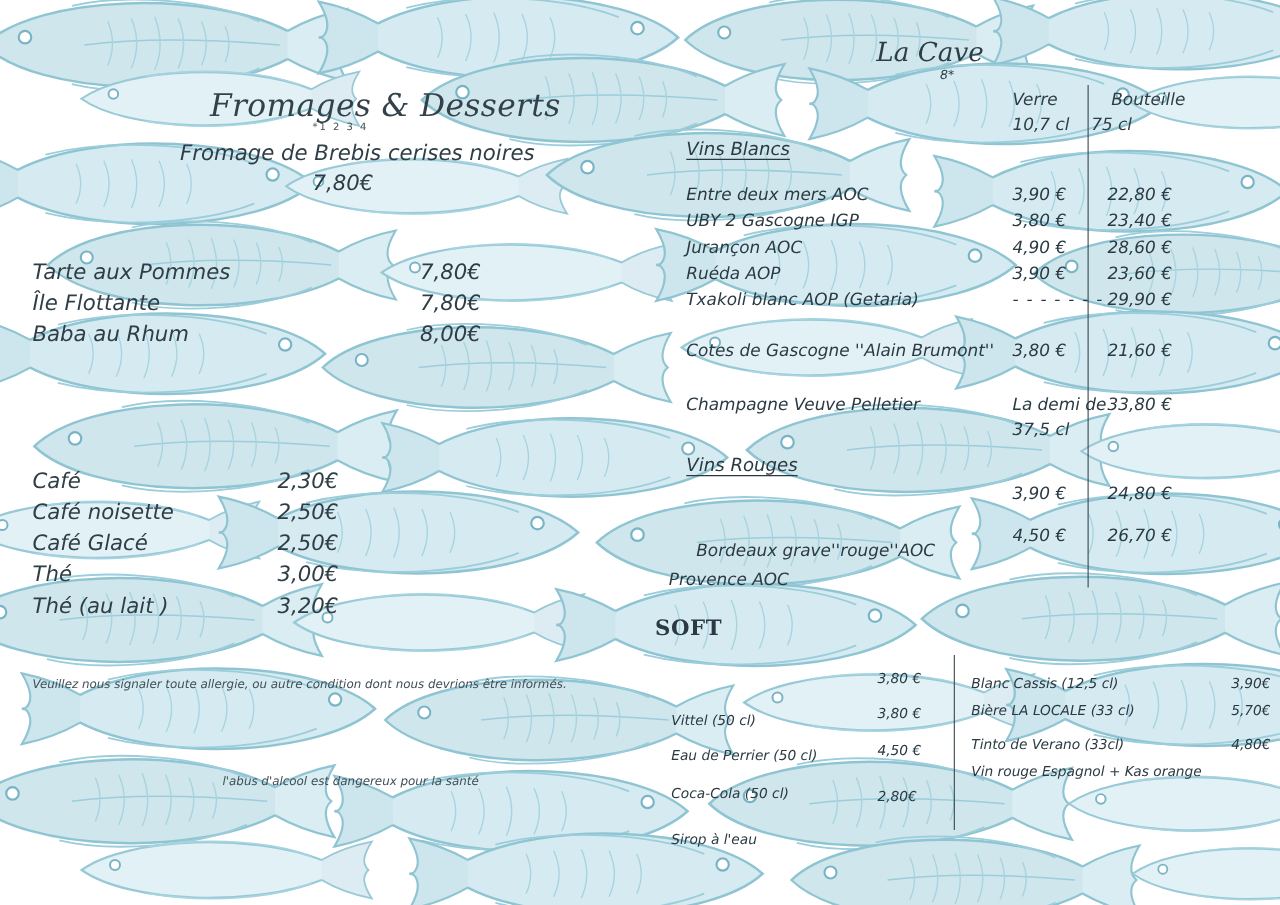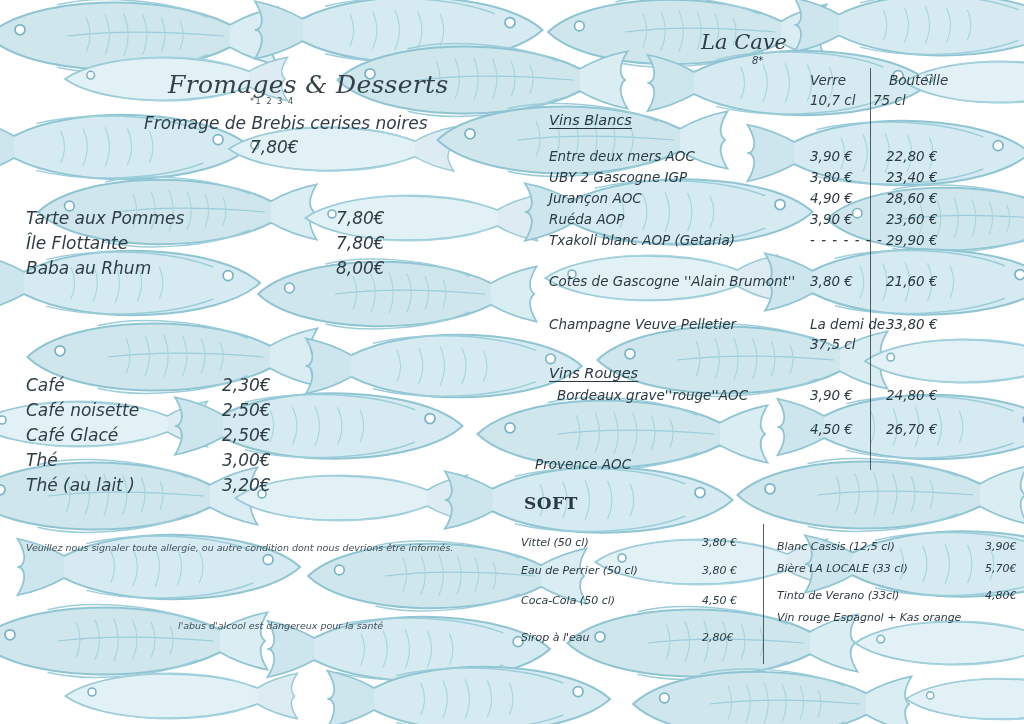--- a/index.html
+++ b/index.html
@@ -239,21 +239,21 @@
     opacity: .85;
   }
   .soft-row {
     position: absolute;
     font-size: 11px;
     font-family: "DejaVu Sans", sans-serif;
     font-style: italic;
     color: #2b3a42;
     white-space: nowrap;
   }
-  .soft-l-name { position: absolute; left: 16px; }
+  .soft-l-name { position: absolute; left: 32px; margin-top: 34px; }
   .soft-l-price { position: absolute; left: 197px; }
   .soft-r-name { position: absolute; left: 272px; }
   .soft-r-price { position: absolute; left: 432px; margin-left: 48px; }
   .soft-note {
     position: absolute;
     left: 272px;
     top: 611px;
     font-size: 11px;
     font-family: "DejaVu Sans", sans-serif;
     font-style: italic;
@@ -488,21 +488,21 @@
         <span class="wine-verre">La demi de</span>
         <span class="wine-bout">33,80 €</span>
       </div>
       <div class="wine-row" style="top:336px; left:0; width:100%;">
         <span class="wine-verre">37,5 cl</span>
       </div>
 
       <div class="sect-label" style="left:44px; top:365px;">Vins Rouges</div>
 
       <div class="wine-row" style="top:387px; left:0; width:100%;">
-        <span class="wine-name" style="left:52px;">Bordeaux grave''rouge''AOC</span>
+        <span class="wine-name" style="left:52px;margin-top:46px;">Bordeaux grave''rouge''AOC</span>
         <span class="wine-verre">3,90 €</span>
         <span class="wine-bout">24,80 €</span>
       </div>
       <div class="wine-row" style="top:421px; left:0; width:100%;">
         <span class="wine-verre">4,50 €</span>
         <span class="wine-bout">26,70 €</span>
       </div>
 
       <div class="wine-row" style="top:456px; left:0; width:100%;">
         <span class="wine-name" style="left:30px;">Provence  AOC</span>

